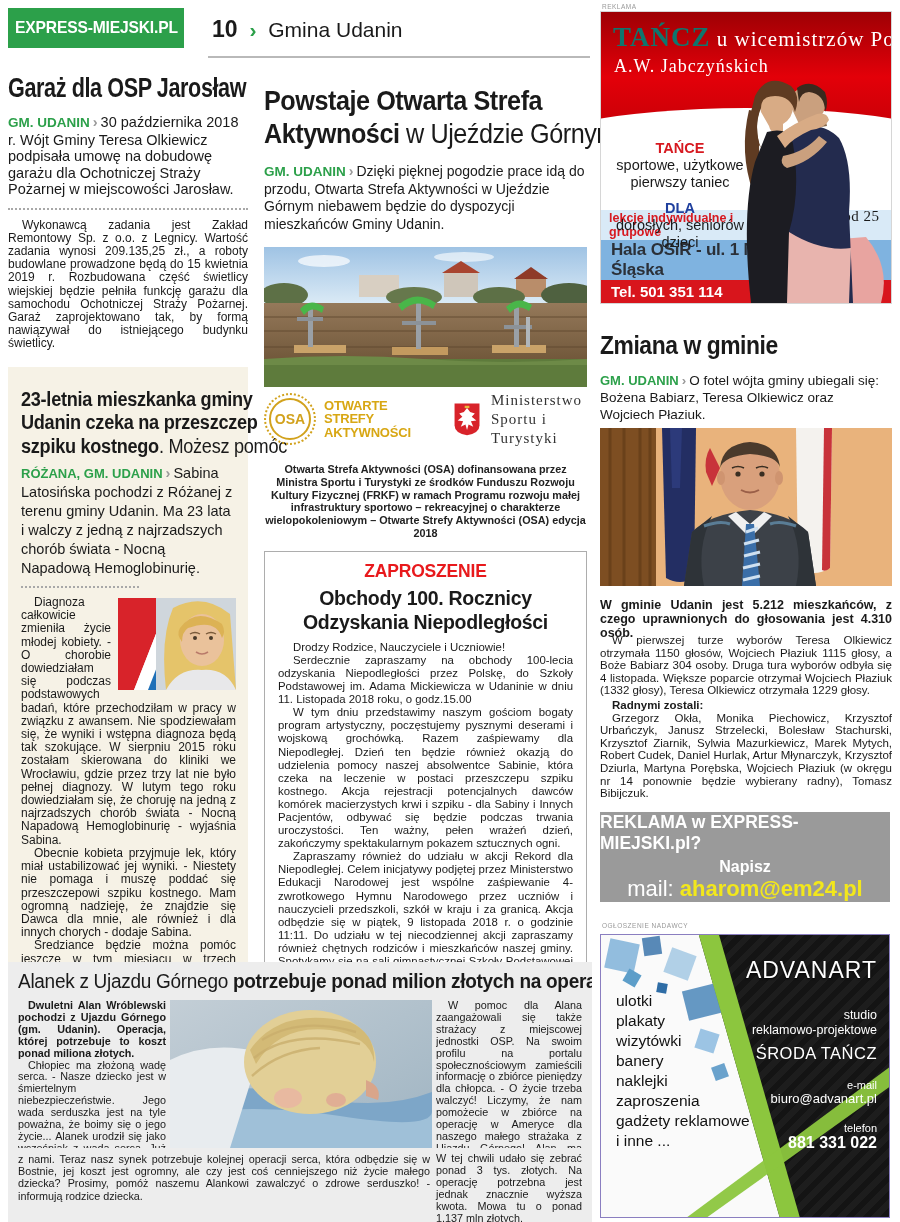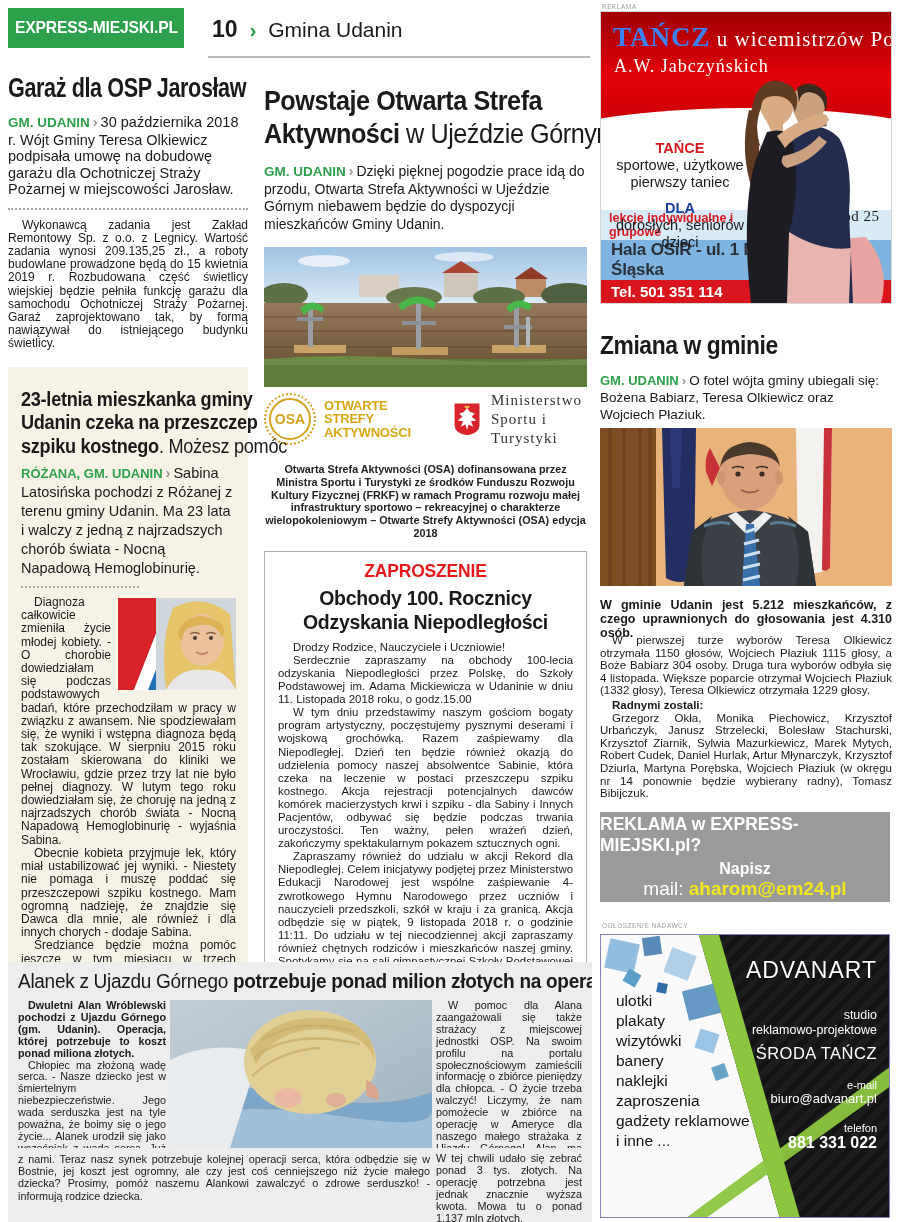--- a/index.html
+++ b/index.html
@@ -74,21 +74,21 @@
   
   .col-right{position:absolute;left:600px;top:0;width:292px;height:1222px;}
   .tiny-label{position:absolute;font-size:6.5px;color:#999;letter-spacing:.5px;}
   .lab-reklama{top:3px;left:2px;}
   .lab-og{top:922px;left:2px;}
 
   .dance-ad{position:absolute;top:11px;left:0;width:290px;height:291px;border:1px solid #d6d6d6;overflow:hidden;background:#fff;}
   .da-red{position:absolute;top:0;left:0;right:0;height:118px;background:linear-gradient(#9e0004,#e30009 55%,#c70007);}
   .da-curve{position:absolute;top:96px;left:-30%;width:160%;height:60px;background:#fff;border-radius:50% 50% 0 0/ 80% 80% 0 0;}
   .da-title{position:absolute;top:10px;left:12px;z-index:4;font-family:"Liberation Serif",serif;white-space:nowrap;}
-  .da-title .y{color:#3b82f6;font-weight:bold;font-size:27px;letter-spacing:1px;}
+  .da-title .y{color:#0f766e;font-weight:bold;font-size:27px;letter-spacing:1px;}
   .da-title .w{color:#fff;font-size:21px;letter-spacing:1px;}
   .da-sub{position:absolute;top:44px;left:13px;z-index:4;color:#fff;font-family:"Liberation Serif",serif;font-size:18px;letter-spacing:1px;}
   .da-couple{position:absolute;right:0;top:40px;width:160px;height:251px;z-index:3;}
   .da-left{position:absolute;top:128px;left:0;width:158px;z-index:4;text-align:center;font-size:14.5px;line-height:17px;}
   .da-tance{color:#d71920;font-weight:bold;font-size:14.5px;}
   .da-dla{color:#1f3f9e;font-weight:bold;font-size:14.5px;margin-top:9px;}
   .da-band1{position:absolute;top:198px;left:0;right:0;height:30px;background:#d9eaf7;z-index:2;
     display:flex;align-items:center;}
   .da-band1 .r{color:#d71920;font-weight:bold;font-size:12.5px;margin-left:8px;}
   .da-band1 .s{font-family:"Liberation Serif",serif;font-size:15px;margin-left:8px;letter-spacing:.5px;}
@@ -108,21 +108,21 @@
   .rc-p1{position:absolute;top:634px;left:0;width:292px;font-size:11.5px;line-height:12.6px;text-align:justify;}
   .rc-p1 p{text-indent:12px;}
   .rc-council{position:absolute;top:699px;left:0;width:292px;font-size:11.5px;line-height:12.6px;text-align:justify;height:110px;overflow:hidden;}
   .rc-council .lbl{font-weight:bold;text-indent:12px;}
   .rc-council p{text-indent:12px;}
 
   .promo-box{position:absolute;top:812px;left:0;width:290px;height:90px;background:#9a9a9a;
     display:flex;flex-direction:column;align-items:center;justify-content:center;color:#fff;font-weight:bold;}
   .promo-box .l1{font-size:17.5px;}
   .promo-box .l2{font-size:16px;margin-top:4px;}
-  .promo-box .l3{font-size:19px;margin-top:0;font-weight:normal;}
+  .promo-box .l3{font-size:22px;margin-top:0;font-weight:normal;}
   .promo-box .l3 .em{color:#f2e71c;font-weight:bold;}
 
   .advanart{position:absolute;top:934px;left:0;width:288px;height:282px;border:1px solid #8a7ec0;
     background:repeating-linear-gradient(135deg,#141414 0 6px,#1d1d1d 6px 12px);overflow:hidden;}
   .adv-white{position:absolute;inset:0;background:#fafafa;clip-path:polygon(0 0,34% 0,62% 100%,0 100%);}
   .adv-g1{position:absolute;inset:0;background:#8cc63e;clip-path:polygon(34% 0,41% 0,69% 100%,62% 100%);}
   .adv-g2{position:absolute;inset:0;background:#8cc63e;clip-path:polygon(30% 100%,37% 100%,100% 54%,100% 47%);opacity:.95;}
   .adv-sq{position:absolute;display:block;}
   .adv-products{position:absolute;left:15px;top:56px;z-index:5;list-style:none;margin:0;padding:0;
     font-size:15.5px;line-height:20px;color:#111;}

